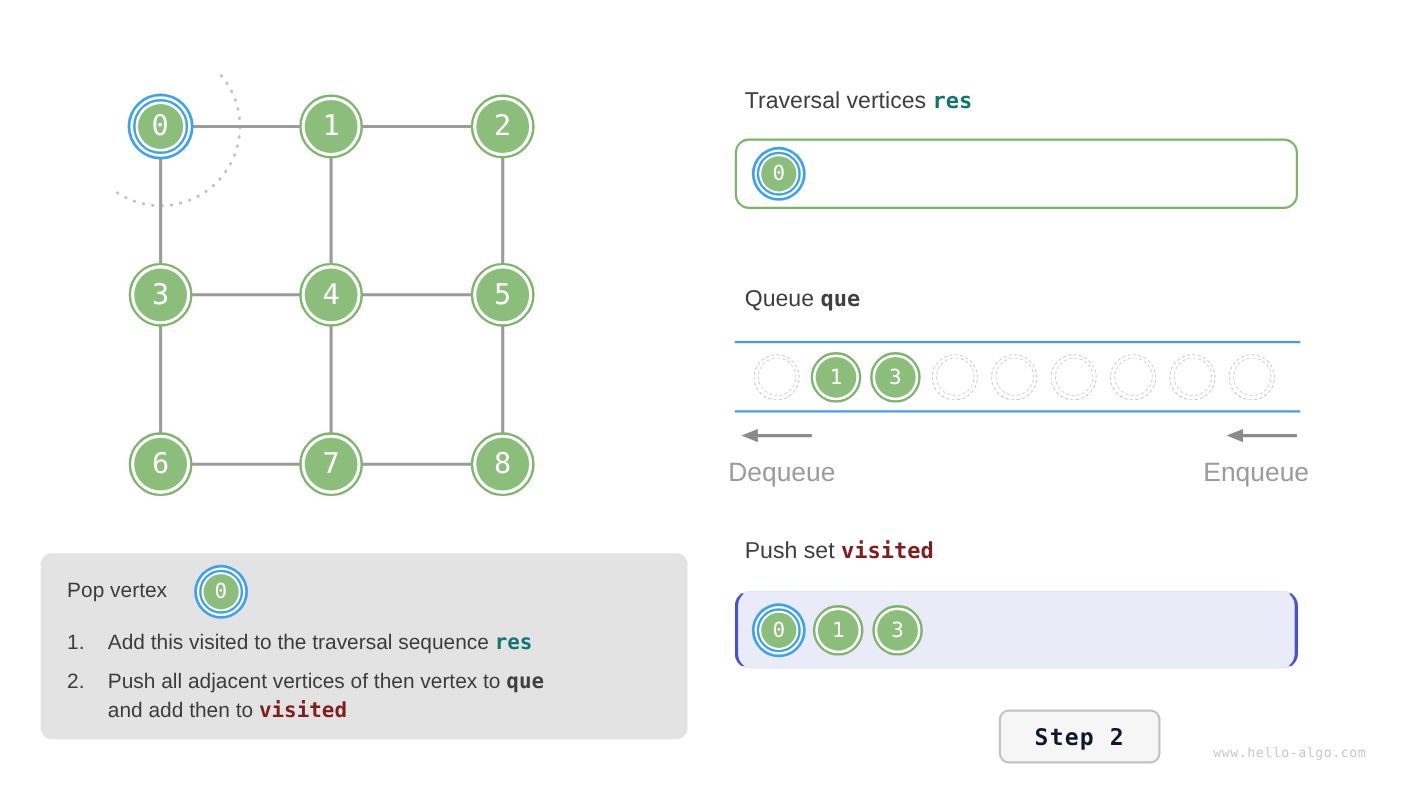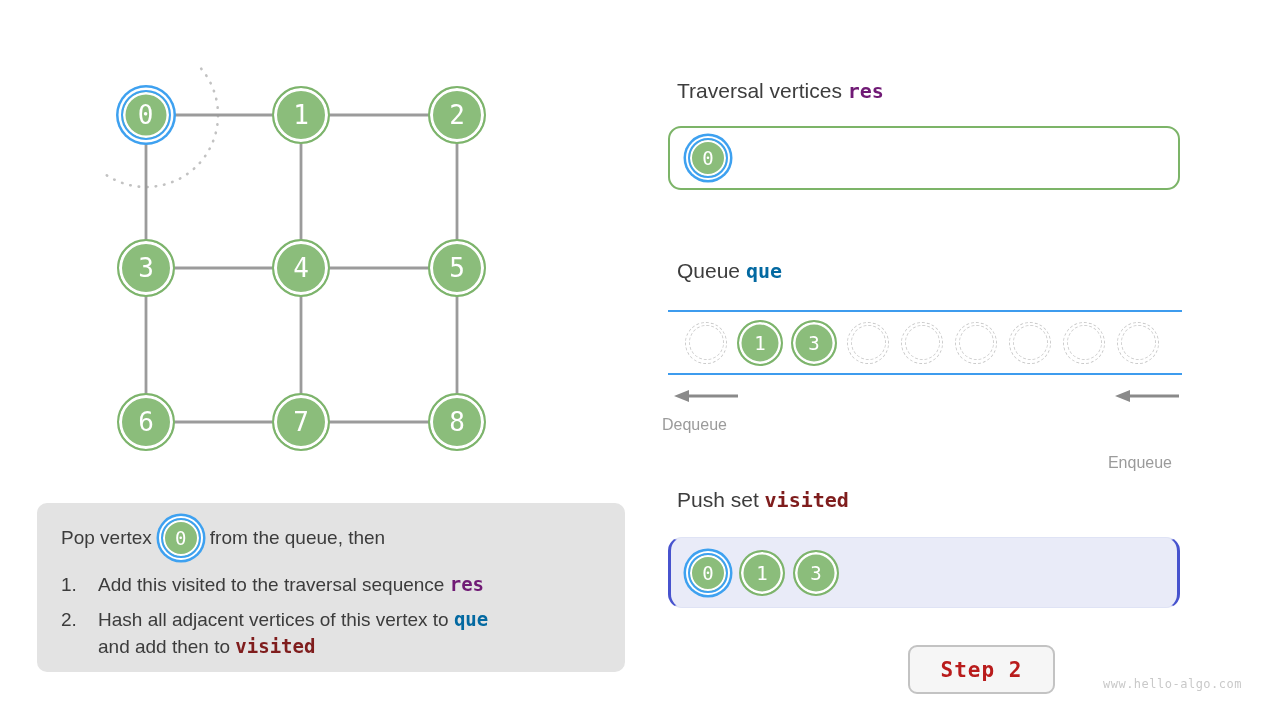--- a/index.html
+++ b/index.html
@@ -30,22 +30,22 @@
     box-shadow:inset 0 0 0 2.5px #fff,0 0 0 2.5px #fff,0 0 0 5px var(--blue);
   }
   .v-small{width:42px;height:42px;font-size:19px;box-shadow:inset 0 0 0 2.5px #fff;}
   .v-small.hl{
     width:36px;height:36px;border-color:var(--blue);
     box-shadow:inset 0 0 0 2px #fff,0 0 0 2px #fff,0 0 0 4.5px var(--blue);
   }
   
   .section-title{position:absolute;font-size:21px;line-height:26px;color:#3D3D3D;white-space:nowrap;}
   .code{font-family:"DejaVu Sans Mono","Liberation Mono",monospace;font-weight:bold;font-size:20px;}
-  .code.green{color:#701a75;}
-  .code.blue{color:#0369a1;}
+  .code.green{color:#0f766e;}
+  .code.blue{color:#404040;}
   .code.indigo{color:#7f1d1d;}
   
   .res-box{
     left:668px;top:126px;width:512px;height:64px;box-sizing:border-box;
     border:2px solid #7CB468;border-radius:13px;background:#fff;
     display:flex;align-items:center;padding-left:15px;gap:8px;
   }
   .queue-strip{
     left:668px;top:310px;width:514px;height:65px;box-sizing:border-box;
     border-top:2px solid #3E9CEE;border-bottom:2px solid #3E9CEE;
@@ -60,39 +60,39 @@
   }
   .slot-wrap{width:46px;height:46px;flex:none;display:flex;align-items:center;justify-content:center;}
   .slot-empty{
     width:42px;height:42px;border:1.5px dashed #C9C9C9;border-radius:50%;
     position:relative;box-sizing:border-box;
   }
   .slot-empty::before{
     content:'';position:absolute;inset:2.5px;border:1.5px dashed #CFCFCF;border-radius:50%;
   }
   
-  .arrow-label{position:absolute;font-size:16px;color:#9B9B9B;white-space:nowrap;}
+  .arrow-label{position:absolute;font-size:24px;color:#9B9B9B;white-space:nowrap;}
   
   .explain{
     left:37px;top:503px;width:588px;height:169px;box-sizing:border-box;
     background:#E3E3E3;border-radius:10px;padding:12px 24px;
     font-size:19px;color:#3C3C3C;
   }
-  .explain .line1{display:flex;align-items:center;gap:6px;height:46px;}
+  .explain .line1{display:flex;align-items:center;gap:26px;height:46px;}
   .explain ol{list-style:none;counter-reset:n;margin:10px 0 0;padding:0;}
   .explain li{counter-increment:n;position:relative;padding-left:37px;line-height:27px;margin-bottom:8px;}
   .explain li::before{content:counter(n) ".";position:absolute;left:0;}
   .explain .code{font-size:19px;}
   
   .step-btn{
     left:908px;top:645px;width:147px;height:49px;box-sizing:border-box;
     background:#F6F6F6;border:2px solid #C3C3C3;border-radius:9px;
     display:flex;align-items:center;justify-content:center;
     font-family:"DejaVu Sans Mono","Liberation Mono",monospace;font-weight:bold;
-    font-size:21px;color:#b91c1c;letter-spacing:1px;
+    font-size:21px;color:#0f172a;letter-spacing:1px;
   }
   .watermark{
     right:38px;top:677px;font-family:"DejaVu Sans Mono","Liberation Mono",monospace;
     font-size:12px;color:#C9C9C9;letter-spacing:0.5px;
   }
 </style>
 </head>
 <body>
 
 <svg id="graph-svg" width="620" height="490" viewBox="0 0 620 490">
@@ -192,21 +192,21 @@
 
 <svg class="abs" style="left:672px;top:388px;" width="68" height="16">
   <line x1="66" y1="8" x2="14" y2="8" stroke="#8A8A8A" stroke-width="3"></line>
   <polygon points="2,8 17,2 17,14" fill="#8A8A8A"></polygon>
 </svg>
 <svg class="abs" style="left:1113px;top:388px;" width="68" height="16">
   <line x1="66" y1="8" x2="14" y2="8" stroke="#8A8A8A" stroke-width="3"></line>
   <polygon points="2,8 17,2 17,14" fill="#8A8A8A"></polygon>
 </svg>
 <div class="arrow-label" style="left:662px;top:416px;">Dequeue</div>
-<div class="arrow-label" style="right:108px;top:416px;margin-top:38px;">Enqueue</div>
+<div class="arrow-label" style="right:90px;top:416px;">Enqueue</div>
 
 <div class="section-title" style="left:677px;top:487px;">
   <span>Push set</span>
   <span class="code indigo">visited</span>
 </div>
 <div class="abs hash-box">
     <div class="slot-wrap">
       <div class="vertex v-small hl">
         <span>0</span>
       </div>
@@ -224,27 +224,26 @@
   </div>
 
 <div class="abs explain">
   <div class="line1">
     <span>Pop vertex</span>
     <span class="slot-wrap">
         <span class="vertex v-small hl">
           <span>0</span>
         </span>
       </span>
-    <span>from the queue, then</span>
   </div>
   <ol>
     <li>
       <span>Add this visited to the traversal sequence </span><span class="code green">res</span>
     </li>
     <li>
-      <span>Hash all adjacent vertices of this vertex to </span><span class="code blue">que</span><br>
+      <span>Push all adjacent vertices of then vertex to </span><span class="code blue">que</span><br>
       <span>and add then to </span><span class="code indigo">visited</span>
     </li>
   </ol>
 </div>
 
 <div class="abs step-btn">Step 2</div>
 <div class="abs watermark">www.hello-algo.com</div>
 
 </body></html>

